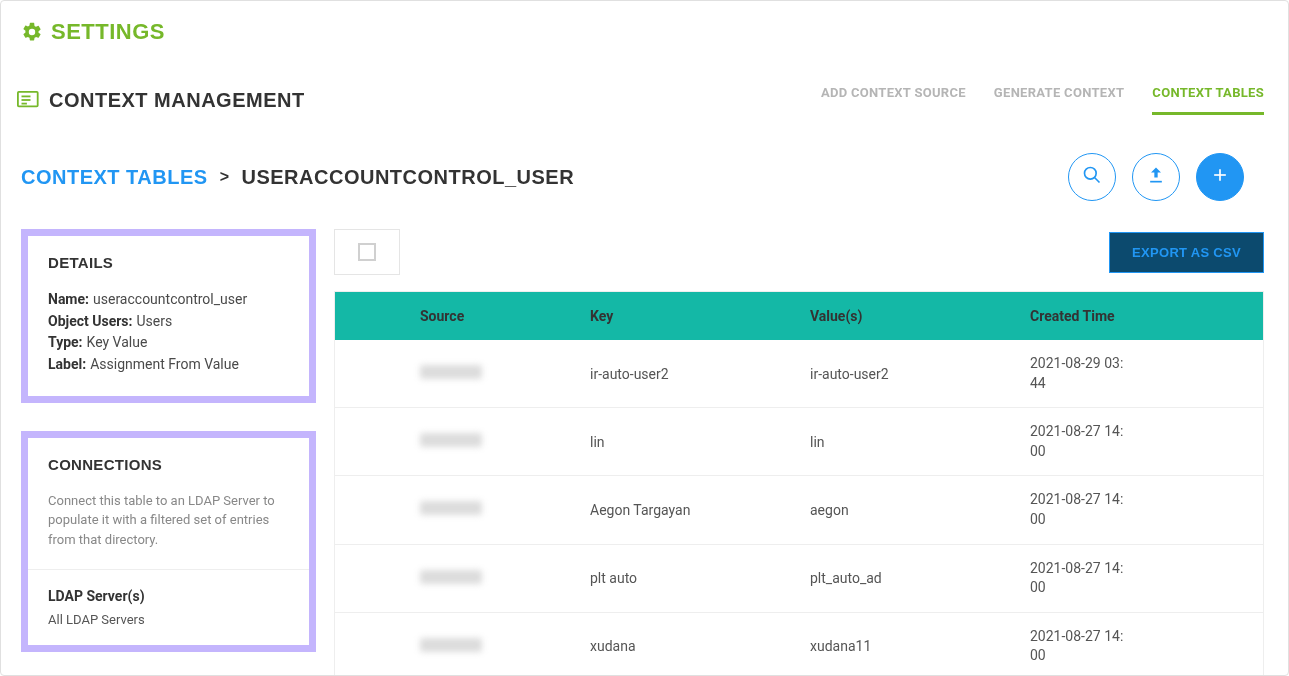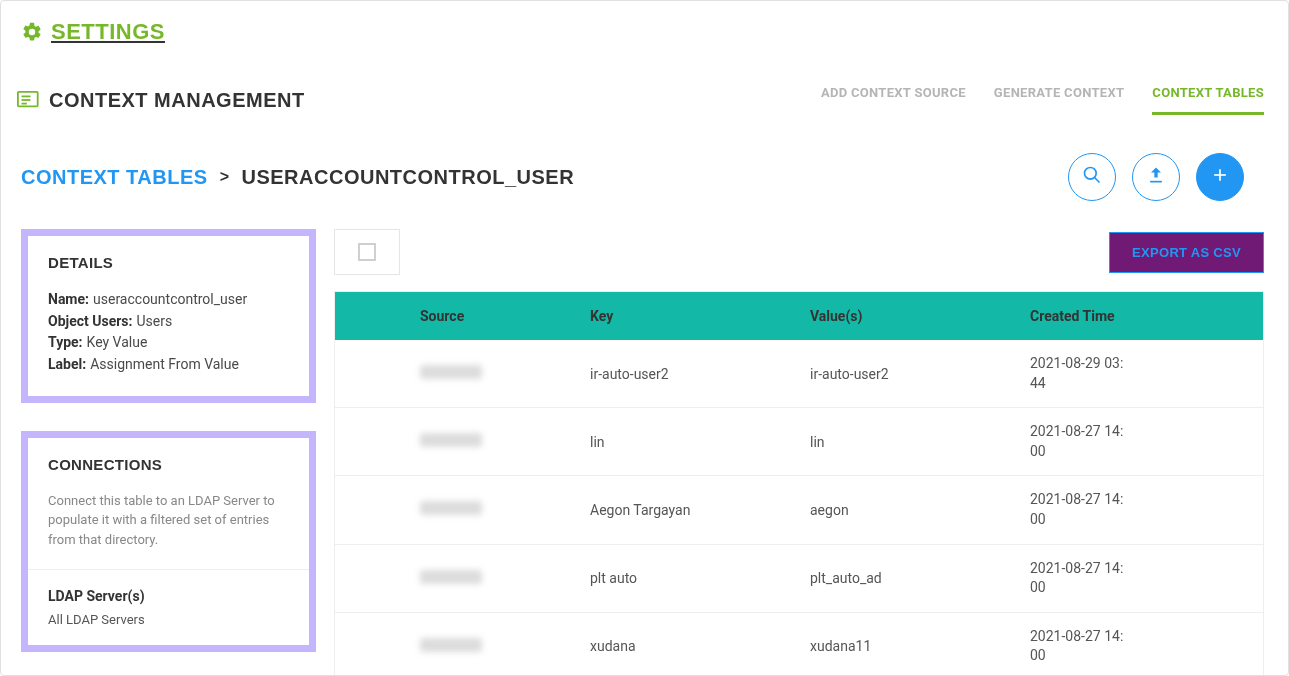--- a/index.html
+++ b/index.html
@@ -2,21 +2,21 @@
 <html><head>
   <meta charset="utf-8">
   <style>
     * { box-sizing: border-box; margin: 0; padding: 0; }
     body { font-family: -apple-system, BlinkMacSystemFont, "Segoe UI", Roboto, Arial, sans-serif; background: #fff; color: #333; width: 1289px; height: 676px; border: 1px solid #e0e0e0; border-radius: 4px; position: relative; overflow: hidden; }
     .inner { width: 100%; height: 100%; overflow-y: auto; padding-right: 4px; }
     .inner::-webkit-scrollbar { width: 14px; }
     .inner::-webkit-scrollbar-thumb { background: #c5c5c5; border-radius: 7px; border: 3px solid #fff; }
     .inner::-webkit-scrollbar-track { background: #fff; }
 
-    .header { padding: 18px 20px 0 20px; text-decoration: underline; }
+    .header { padding: 18px 20px 0 20px; }
     .settings-title { display: flex; align-items: center; gap: 8px; font-weight: 800; font-size: 22px; letter-spacing: 0.5px; color: #76b82a; font-family: "Arial Black", Arial, sans-serif; }
     .gear { display: inline-flex; width: 22px; height: 22px; color: #76b82a; }
 
     .sub-header { display: flex; justify-content: space-between; align-items: center; padding: 40px 20px 0 16px; gap: 8px; }
     .sub-left { display: flex; align-items: center; gap: 10px; }
     .context-icon { display: inline-flex; color: #76b82a; width: 22px; height: 18px; }
     .context-mgmt { font-family: "Arial Black", Arial, sans-serif; font-weight: 800; font-size: 20px; color: #333; letter-spacing: 0.5px; }
     .tabs { display: flex; gap: 28px; }
     .tab { font-size: 13px; font-weight: 700; color: #b5b5b5; letter-spacing: 0.3px; cursor: pointer; padding-bottom: 12px; border-bottom: 3px solid transparent; text-align: center; }
     .tab.active { color: #76b82a; border-bottom-color: #76b82a; }
@@ -41,21 +41,21 @@
     .details-body .row strong { font-weight: 700; color: #333; margin-right: 4px; }
     .conn-body { padding: 0 20px 20px 20px; font-size: 13px; color: #888; line-height: 1.5; }
     .card hr { border: none; border-top: 1px solid #eee; margin: 0; }
     .ldap-row { padding: 18px 20px; font-size: 14px; }
     .ldap-row .ldap-label { font-weight: 700; color: #333; margin-bottom: 8px; }
     .ldap-row .ldap-val { color: #555; font-size: 13px; }
 
     .top-controls { display: flex; justify-content: space-between; align-items: center; margin-bottom: 16px; }
     .check-box-wrap { border: 1px solid #e5e5e5; width: 66px; height: 46px; display: flex; align-items: center; justify-content: center; }
     .empty-check { width: 18px; height: 18px; border: 2px solid #d0d0d0; }
-    .export-btn { border: 1px solid #2196f3; color: #2196f3; background: #701a75; font-weight: 700; font-size: 13px; padding: 12px 22px; cursor: pointer; letter-spacing: 0.3px; }
+    .export-btn { border: 1px solid #2196f3; color: #2196f3; background: #0c4a6e; font-weight: 700; font-size: 13px; padding: 12px 22px; cursor: pointer; letter-spacing: 0.3px; }
 
     .table-wrap { border: 1px solid #eee; }
     .thead { display: flex; background: #14b8a6; padding: 16px 0; font-size: 14px; font-weight: 700; color: #333; }
     .col-chk { width: 55px; flex-shrink:0; }
     .col-src { width: 200px; flex-shrink:0; padding-left: 30px; }
     .col-key { width: 220px; flex-shrink:0; }
     .col-val { width: 220px; flex-shrink:0; }
     .col-time { flex: 1; padding-right: 20px; }
     .trow { display: flex; align-items: center; border-top: 1px solid #eee; padding: 14px 0; font-size: 14px; color: #555; }
     .trow:first-child { border-top: none; }

